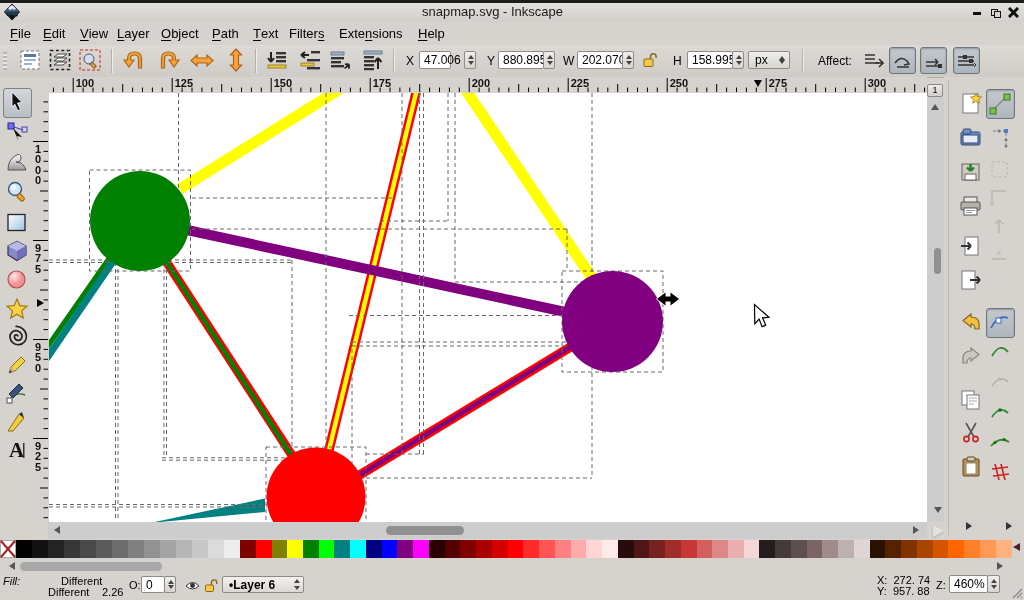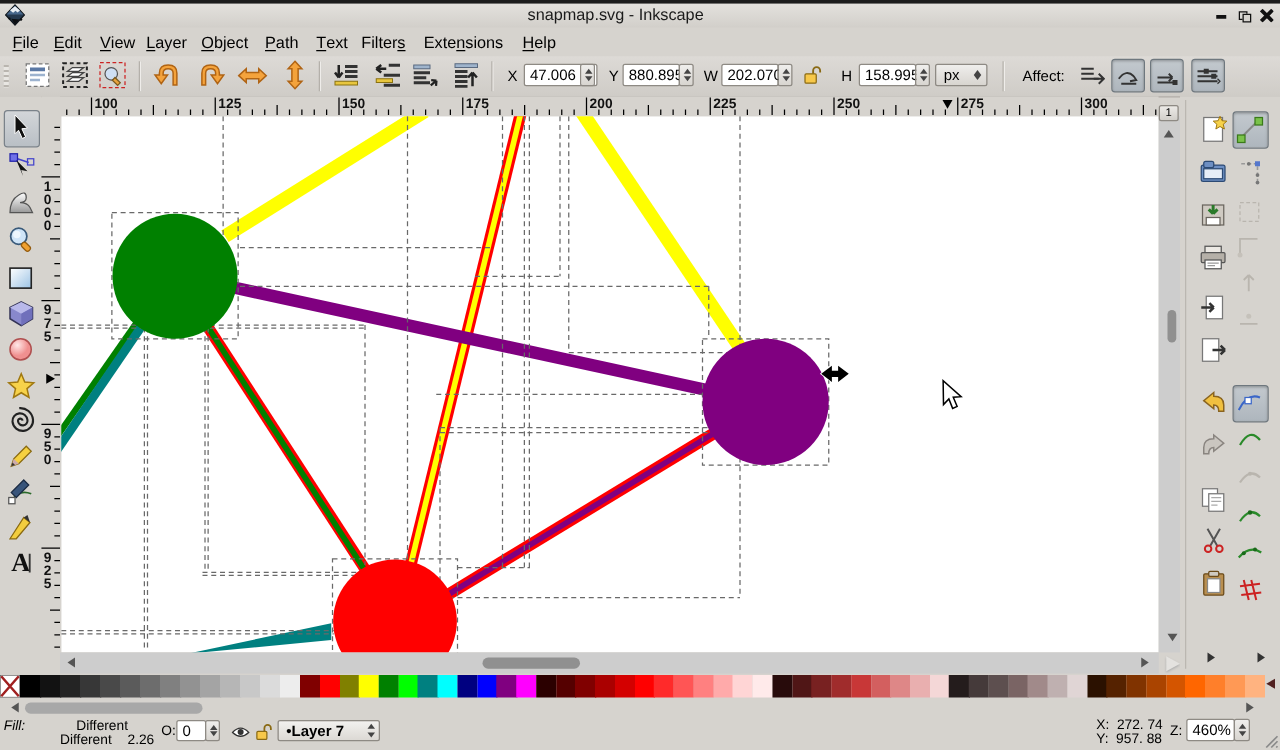--- a/index.html
+++ b/index.html
@@ -107,21 +107,21 @@
 <svg class="abs" style="left:361px;top:48px" width="26" height="26" viewBox="0 0 26 26">
       <rect x="3" y="3" width="18" height="3" fill="#9fb4cc" stroke="#5a6a80" stroke-width="0.8"></rect>
 <rect x="3" y="8" width="10" height="2.4" fill="#333"></rect>
       <rect x="3" y="12" width="10" height="2.4" fill="#333"></rect>
 <rect x="3" y="16" width="10" height="2.4" fill="#333"></rect>
       <rect x="3" y="20" width="10" height="2.2" fill="#333"></rect>
 <path d="M17 21 v-11 M17 10 l-3.5 4 M17 10 l3.5 4" stroke="#222" stroke-width="2" fill="none"></path>
     </svg>
 <div class="sep" style="left:393px;top:49px;height:24px;"></div>
 <div class="abs" style="left:406px;top:54px;font-size:12px;color:#000;">X</div>
-<div class="ent" style="left:419px;top:51px;width:59px;height:18px;">47.006</div>
+<div class="ent" style="left:419px;top:51px;width:32px;height:18px;">47.006</div>
 <div class="spin" style="left:464px;top:51px;width:12px;height:18px;"></div>
 <div class="abs" style="left:487px;top:54px;font-size:12px;color:#000;">Y</div>
 <div class="ent" style="left:498px;top:51px;width:46px;height:18px;">880.895</div>
 <div class="spin" style="left:543px;top:51px;width:12px;height:18px;"></div>
 <div class="abs" style="left:563px;top:54px;font-size:12px;color:#000;">W</div>
 <div class="ent" style="left:577px;top:51px;width:46px;height:18px;">202.070</div>
 <div class="spin" style="left:622px;top:51px;width:12px;height:18px;"></div>
 <svg class="abs" style="left:642px;top:51px" width="16" height="17" viewBox="0 0 16 17">
       <rect x="2" y="8" width="9" height="7.5" rx="1" fill="#f7c84a" stroke="#8a6a14"></rect>
 <path d="M8.5 8 V5.5 a2.8 2.8 0 0 1 5.6 0 V7" fill="none" stroke="#8a6a14" stroke-width="1.5"></path>
@@ -639,21 +639,21 @@
 <div class="ent" style="left:141px;top:576px;width:24px;height:17px;">0</div>
 <div class="spin" style="left:164px;top:576px;width:12px;height:17px;"></div>
 <svg class="abs" style="left:185px;top:579px" width="15" height="13" viewBox="0 0 15 13">
 <path d="M1 7 Q7.5 0 14 7 Q7.5 13 1 7 Z" fill="#fff" stroke="#333"></path>
       <circle cx="7.5" cy="6.5" r="2.4" fill="#333"></circle>
     </svg>
 <svg class="abs" style="left:204px;top:578px" width="15" height="15" viewBox="0 0 15 15">
 <rect x="1.5" y="7" width="8" height="6.5" rx="1" fill="#f7c84a" stroke="#8a6a14"></rect>
 <path d="M7.5 7 V4.5 a2.6 2.6 0 0 1 5.2 0 V6" fill="none" stroke="#8a6a14" stroke-width="1.4"></path>
     </svg>
-<div class="abs" style="left:222px;top:576px;width:82px;height:17px;background:linear-gradient(#f2f1ef,#dcd9d4);border:1px solid #8e8a84;border-radius:2px;box-sizing:border-box;font-size:12px;font-weight:bold;padding:1px 0 0 6px;">•Layer 7</div>
+<div class="abs" style="left:222px;top:576px;width:82px;height:17px;background:linear-gradient(#f2f1ef,#dcd9d4);border:1px solid #8e8a84;border-radius:2px;box-sizing:border-box;font-size:12px;font-weight:bold;padding:1px 0 0 6px;">•Layer 6</div>
 <div class="spin" style="left:291px;top:576px;width:13px;height:17px;border:none;background:none;"></div>
 <div class="abs" style="left:877px;top:574px;font-size:11px;color:#000;">X:&nbsp;&nbsp;272. 74</div>
 <div class="abs" style="left:877px;top:585px;font-size:11px;color:#000;">Y:&nbsp;&nbsp;957. 88</div>
 <div class="abs" style="left:936px;top:579px;font-size:11px;color:#000;">Z:</div>
 <div class="ent" style="left:949px;top:575px;width:39px;height:18px;">460%</div>
 <div class="spin" style="left:987px;top:575px;width:13px;height:18px;"></div>
 <svg class="abs" style="left:1012px;top:588px" width="11" height="11" viewBox="0 0 11 11">
 <path d="M10 1 L1 10 M10 5 L5 10 M10 9 L9 10" stroke="#8a8a8a" stroke-width="1.4"></path>
     </svg>
 </div>

